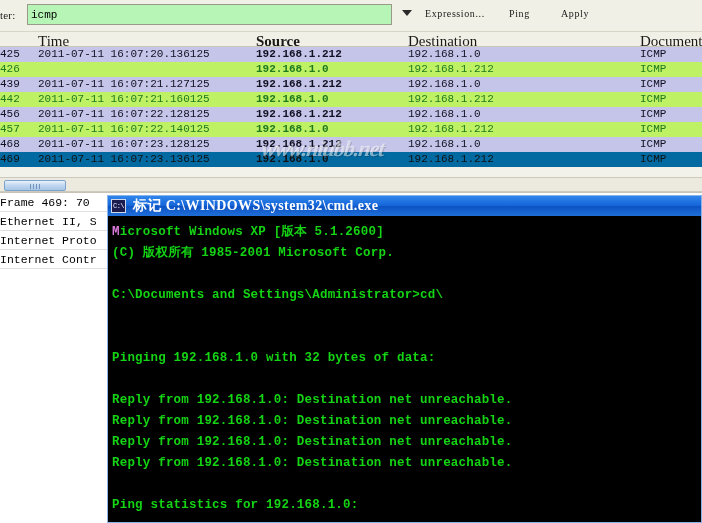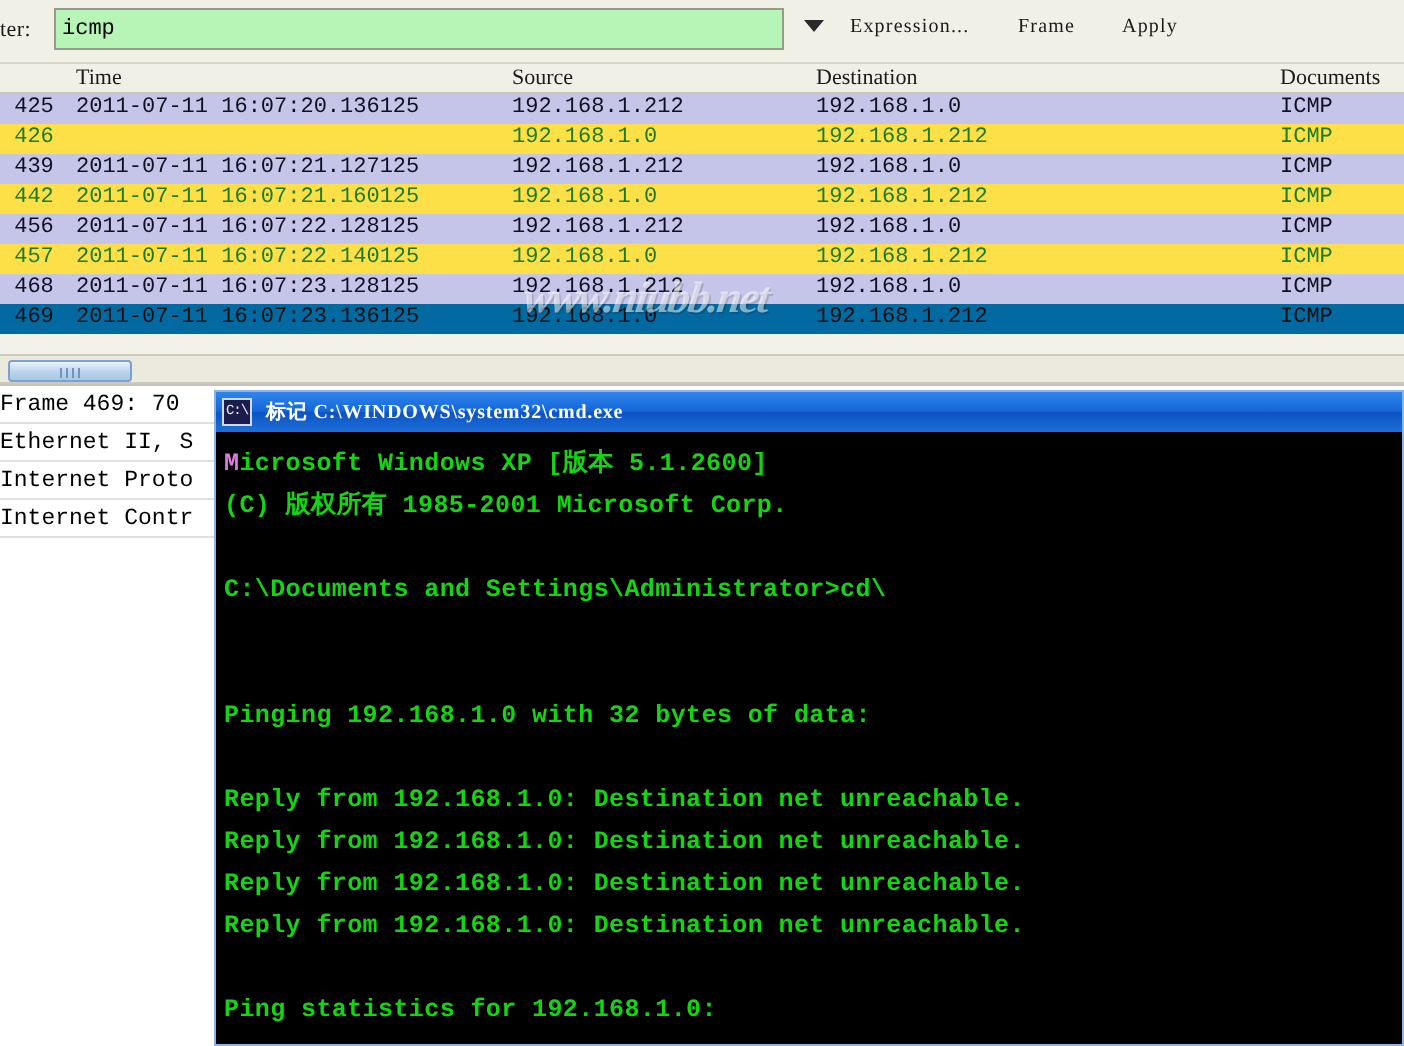--- a/index.html
+++ b/index.html
@@ -57,46 +57,46 @@
     background: #f3f2ea;
     overflow: hidden;
   }
   #plist-header {
     position: relative; height: 15px;
     background: #f1f0e6;
     border-bottom: 1px solid #c9c7ba;
   }
   #plist-header .col {
     position: absolute; top: 1px;
-    font-size: 11px; color: #1a1a1a;
+    font-size: 15px; color: #1a1a1a;
     font-family: "Liberation Serif", serif;
     white-space: nowrap;
   }
   .c-no   { left: 4px;   width: 30px; text-align: right; }
   .c-time { left: 38px; }
-  .c-src  { left: 256px; }
+  .c-src  { left: 256px; font-weight: bold; }
   .c-dst  { left: 408px; }
   .c-proto{ left: 640px; }
 
   .prow {
     position: relative;
     height: 15px; line-height: 15px;
     font-family: "Liberation Mono", monospace;
     font-size: 11px;
     white-space: nowrap;
   }
   .prow .cell { position: absolute; top: 0; }
-  .prow .cell.c-no { left: 0; width: 34px; text-align: center; }
+  .prow .cell.c-no { left: 0; width: 34px; text-align: left; }
   .prow .cell.c-time { left: 38px; }
   .prow .cell.c-src { left: 256px; }
   .prow .cell.c-dst { left: 408px; }
   .prow .cell.c-proto { left: 640px; }
 
   .row-blue  { background: #c5c5ea; color: #101020; }
-  .row-black { background: #fde047; color: #1f7a1f; }
+  .row-black { background: #bef264; color: #1f7a1f; }
   .row-plain { background: #0369a1; color: #101010; }
 
   
   #hsplit {
     position: absolute; left: 0; top: 177px; width: 702px; height: 15px;
     background: #ece9df;
     border-top: 1px solid #cdcabd;
     border-bottom: 1px solid #cdcabd;
   }
   #hthumb {
@@ -150,21 +150,21 @@
     color: #e8f0ff;
     font-family: "Liberation Mono", monospace;
     font-size: 7px; line-height: 12px; text-align: center;
     letter-spacing: -.5px;
     flex: 0 0 auto;
   }
   #cmd-title {
     margin-left: 7px;
     color: #ffffff;
     font-family: "Liberation Serif", serif;
-    font-size: 10px;
+    font-size: 14px;
     font-weight: bold;
     letter-spacing: .4px;
     white-space: nowrap;
   }
   #cmd-body {
     position: absolute; left: 0; top: 20px; right: 0; bottom: 0;
     background: #000;
     padding: 6px 0 16px 4px;
     overflow: hidden;
   }
@@ -200,21 +200,21 @@
 </head>
 <body>
 
 <div id="root">
 
   <div id="filter-bar">
     <span id="filter-label">ter:</span>
     <input id="filter-input" type="text" value="icmp" style="">
     <span id="filter-dropdown-arrow"></span>
     <span class="tbtn" id="btn-expression">Expression...</span>
-    <span class="tbtn" id="btn-clear">Frame</span>
+    <span class="tbtn" id="btn-clear">Ping</span>
     <span class="tbtn" id="btn-apply">Apply</span>
   </div>
 
   <div id="packet-list">
     <div id="plist-header">
       <span class="col c-no"></span>
       <span class="col c-time">Time</span>
       <span class="col c-src">Source</span>
       <span class="col c-dst">Destination</span>
       <span class="col c-proto">Documents</span>

